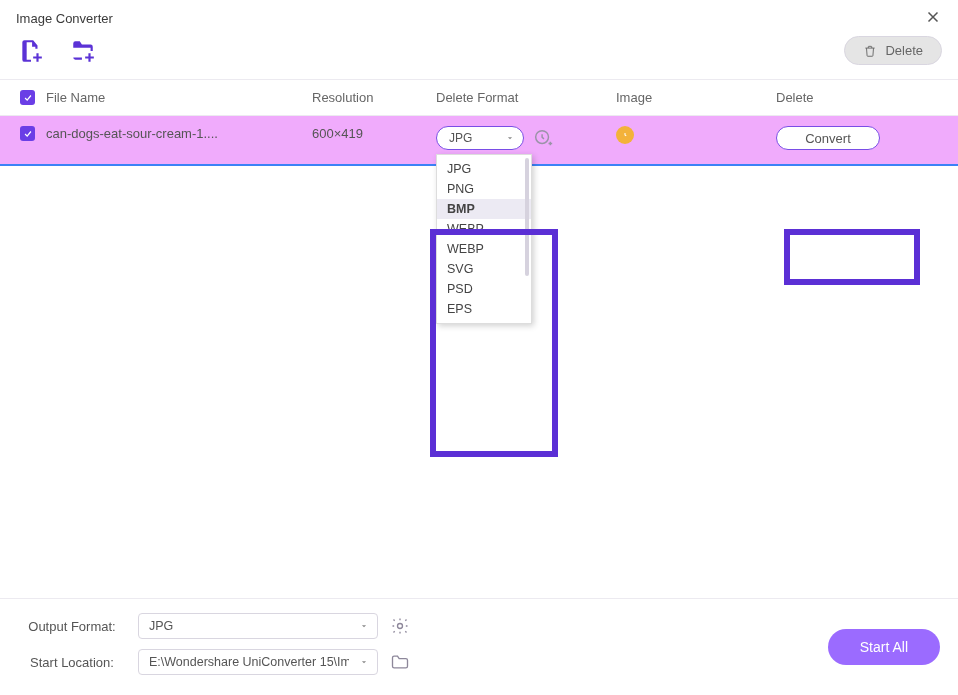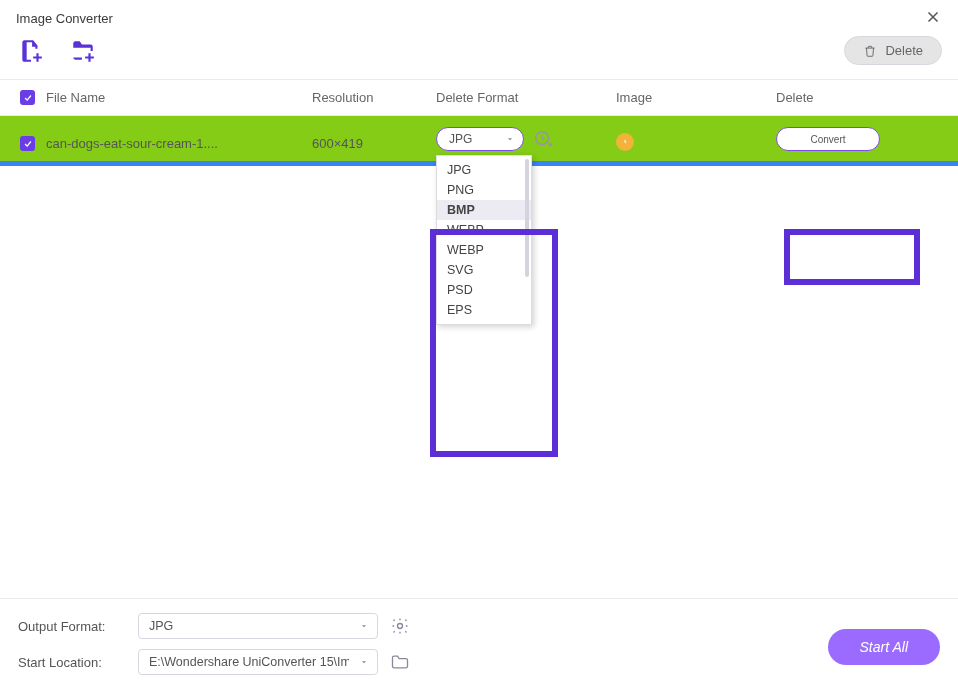--- a/index.html
+++ b/index.html
@@ -17,21 +17,21 @@
   .delete-btn svg { width: 14px; height: 14px; }
 
   .table-head { display: flex; align-items: center; padding: 10px 12px 10px 20px; border-bottom: 1px solid #eceaf0; color: #666; font-size: 13px; }
   .col-check { width: 24px; display: flex; align-items: center; }
   .col-name  { flex: 0 0 268px; padding-left: 2px; }
   .col-res   { flex: 0 0 124px; }
   .col-fmt   { flex: 0 0 180px; }
   .col-stat  { flex: 0 0 160px; }
   .col-act   { flex: 1 0 auto; }
 
-  .row { display: flex; align-items: flex-end; padding: 10px 16px 10px 20px; background: #84cc16; border-bottom: 5px solid #3b82f6; height: 50px; }
+  .row { display: flex; align-items: flex-start; padding: 10px 16px 10px 20px; background: #f0abfc; border-bottom: 2px solid #3b82f6; height: 50px; }
   .checkbox { width: 15px; height: 15px; border-radius: 3px; background: #6a3ee6; display: inline-flex; align-items: center; justify-content: center; }
   .checkbox svg { width: 10px; height: 10px; color: #fff; }
 
   .filename { color: #555; font-size: 13px; white-space: nowrap; overflow: hidden; text-overflow: ellipsis; max-width: 240px; }
   .resval   { color: #555; }
 
   .fmt-wrap { position: relative; display: flex; align-items: center; gap: 8px; }
   .fmt-select { width: 88px; height: 24px; border: 1.5px solid #7a4de6; border-radius: 12px; background: #fff; display: flex; align-items: center; justify-content: space-between; padding: 0 8px 0 12px; color: #555; font-size: 12px; cursor: pointer; }
   .fmt-select svg { width: 10px; height: 10px; color: #888; }
   .fmt-gear { width: 22px; height: 22px; color: #9a93a8; cursor: pointer; }
@@ -40,31 +40,31 @@
   .dropdown .item { padding: 3px 10px; font-size: 12.5px; color: #444; cursor: pointer; }
   .dropdown .item.hover { background: #eceaf3; font-weight: bold; }
   .dropdown .scrollbar { position: absolute; right: 2px; top: 3px; width: 4px; height: 118px; background: #d6d2de; border-radius: 2px; }
 
   .highlight-fmt { position: absolute; top: 113px; left: 430px; width: 128px; height: 228px; border: 6px solid #5b2fd5; z-index: 30; pointer-events: none; }
   .highlight-act { position: absolute; top: 113px; left: 784px; width: 136px; height: 56px; border: 6px solid #5b2fd5; z-index: 30; pointer-events: none; }
 
   .status-icon { width: 18px; height: 18px; border-radius: 50%; background: #f3b23a; display: inline-flex; align-items: center; justify-content: center; }
   .status-icon svg { width: 10px; height: 10px; color: #fff; }
 
-  .convert-btn { width: 104px; height: 24px; border: 1.5px solid #7a4de6; border-radius: 12px; background: #fff; color: #555; font-size: 10px; cursor: pointer; display: inline-flex; align-items: center; justify-content: center; margin-top: 20px; }
+  .convert-btn { width: 104px; height: 24px; border: 1.5px solid #7a4de6; border-radius: 12px; background: #fff; color: #555; font-size: 13px; cursor: pointer; display: inline-flex; align-items: center; justify-content: center; }
 
   .content-area { flex: 1; position: relative; }
 
   .footer { border-top: 1px solid #eceaf0; padding: 14px 18px 10px 18px; background: #fff; }
   .footer-row { display: flex; align-items: center; margin-bottom: 10px; gap: 12px; }
-  .footer-label { width: 108px; color: #555; font-size: 13px; }
+  .footer-label { width: 108px; color: #555; font-size: 13px; text-align: center; }
   .footer-select { width: 240px; height: 26px; border: 1px solid #d9d6e0; border-radius: 4px; background: #fff; display: flex; align-items: center; justify-content: space-between; padding: 0 8px 0 10px; color: #555; font-size: 12.5px; cursor: pointer; }
   .footer-select svg { width: 10px; height: 10px; color: #888; }
   .footer-gear, .footer-folder { width: 20px; height: 20px; color: #8d879a; cursor: pointer; }
-  .startall { position: absolute; right: 18px; top: 50%; transform: translateY(-50%); background: #9b6bff; color: #fff; border: none; border-radius: 20px; padding: 10px 32px; font-size: 14px; cursor: pointer; font-style: italic; }
+  .startall { position: absolute; right: 18px; top: 50%; transform: translateY(-50%); background: #9b6bff; color: #fff; border: none; border-radius: 20px; padding: 10px 32px; font-size: 14px; cursor: pointer; }
   .footer { position: relative; }
 </style>
 </head>
 <body>
 
 <div class="window">
 
   <div class="titlebar">
     <span class="title">Image Converter</span>
     <span class="close">

